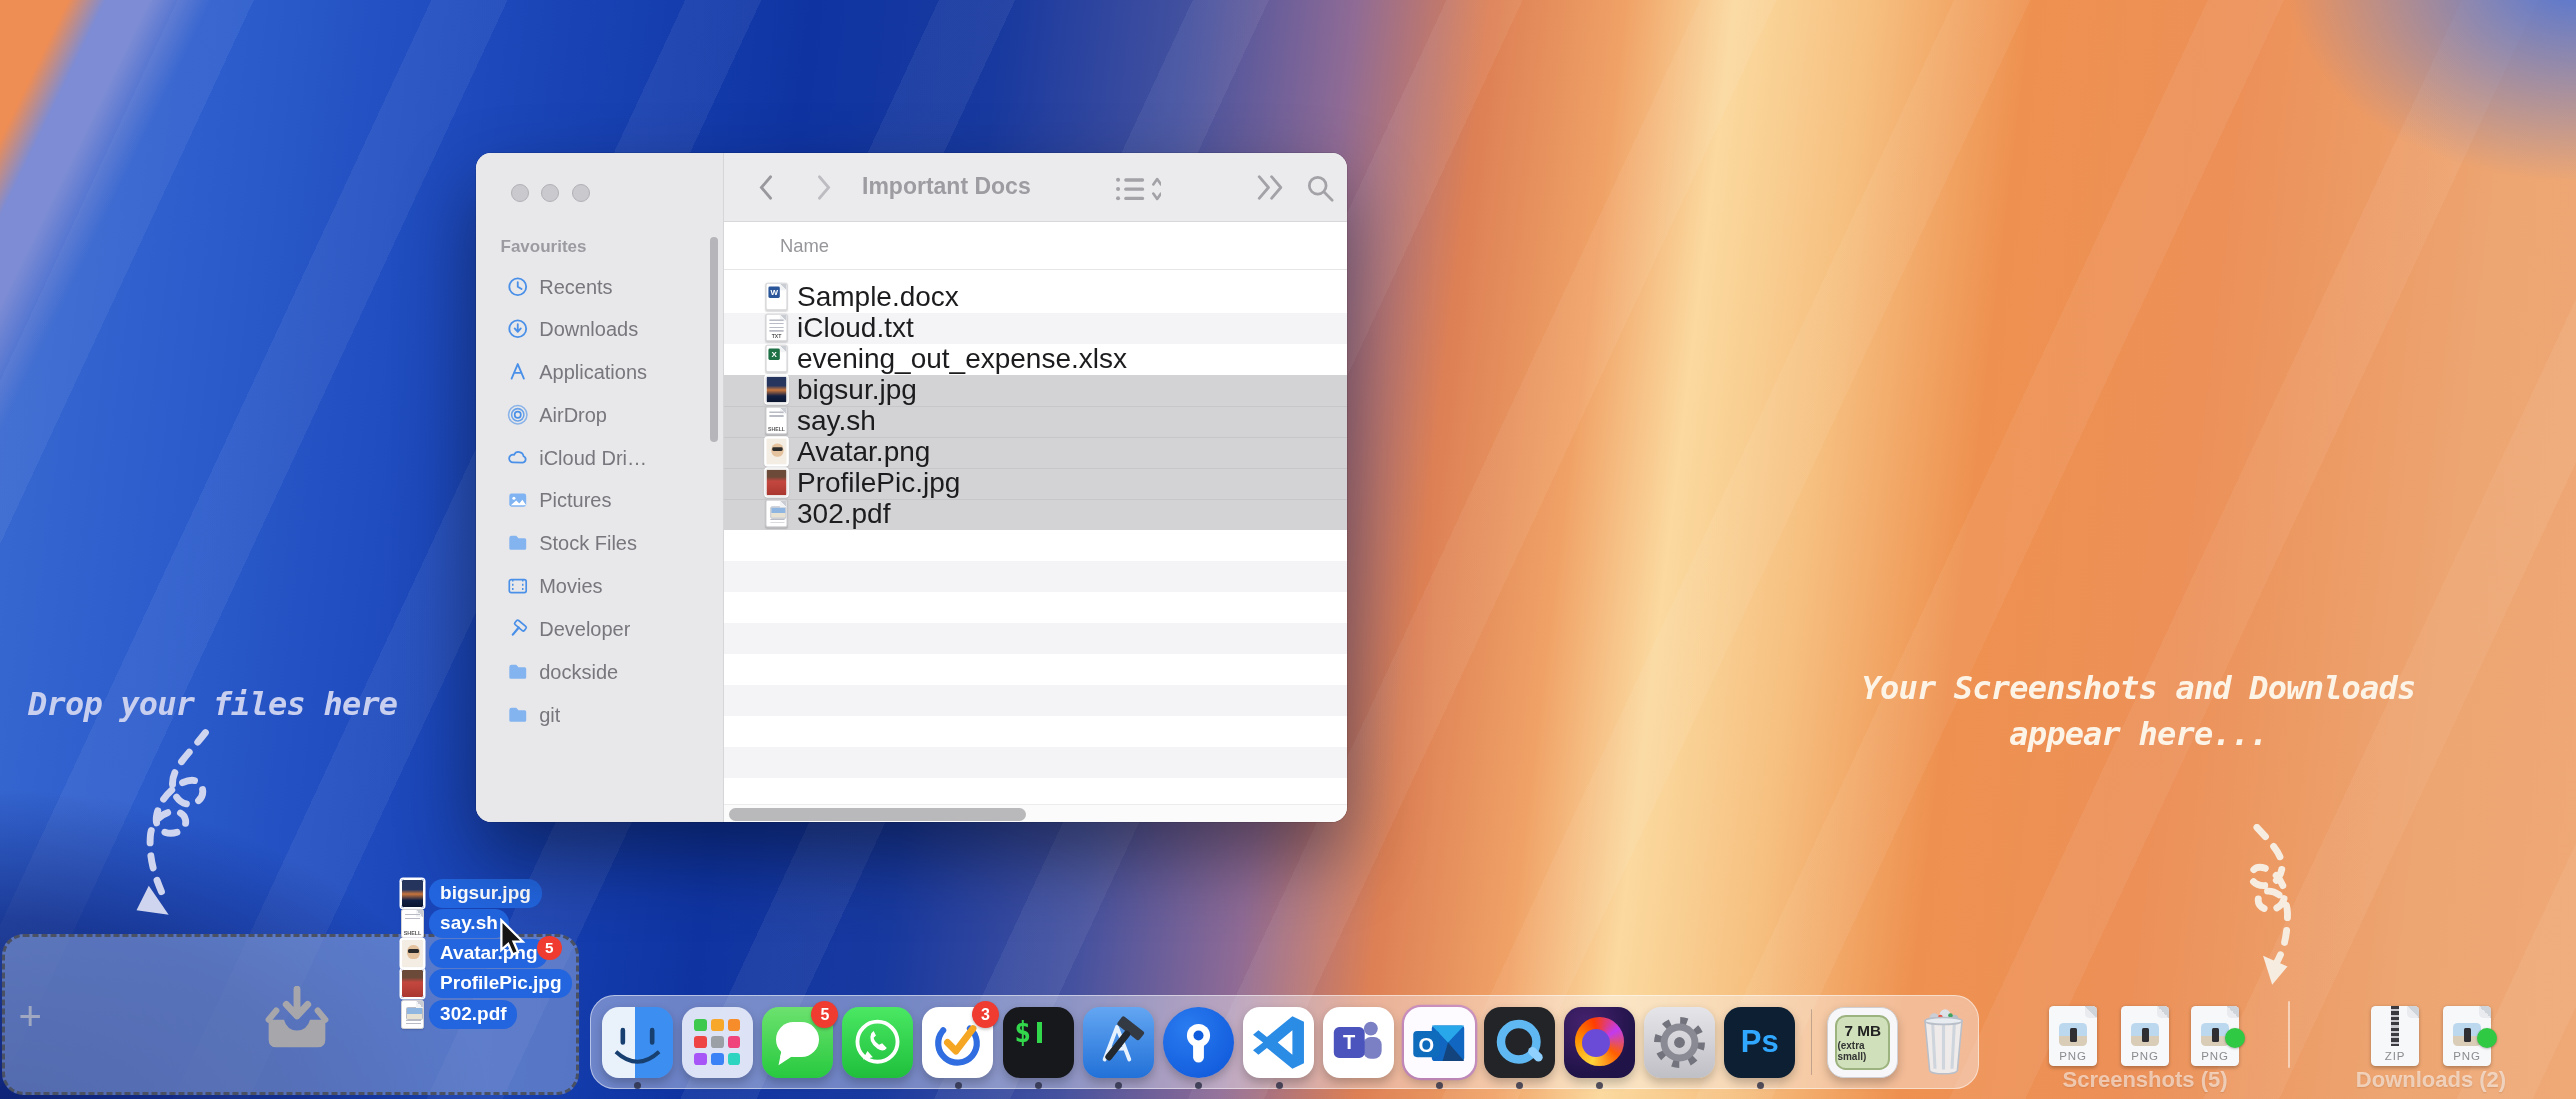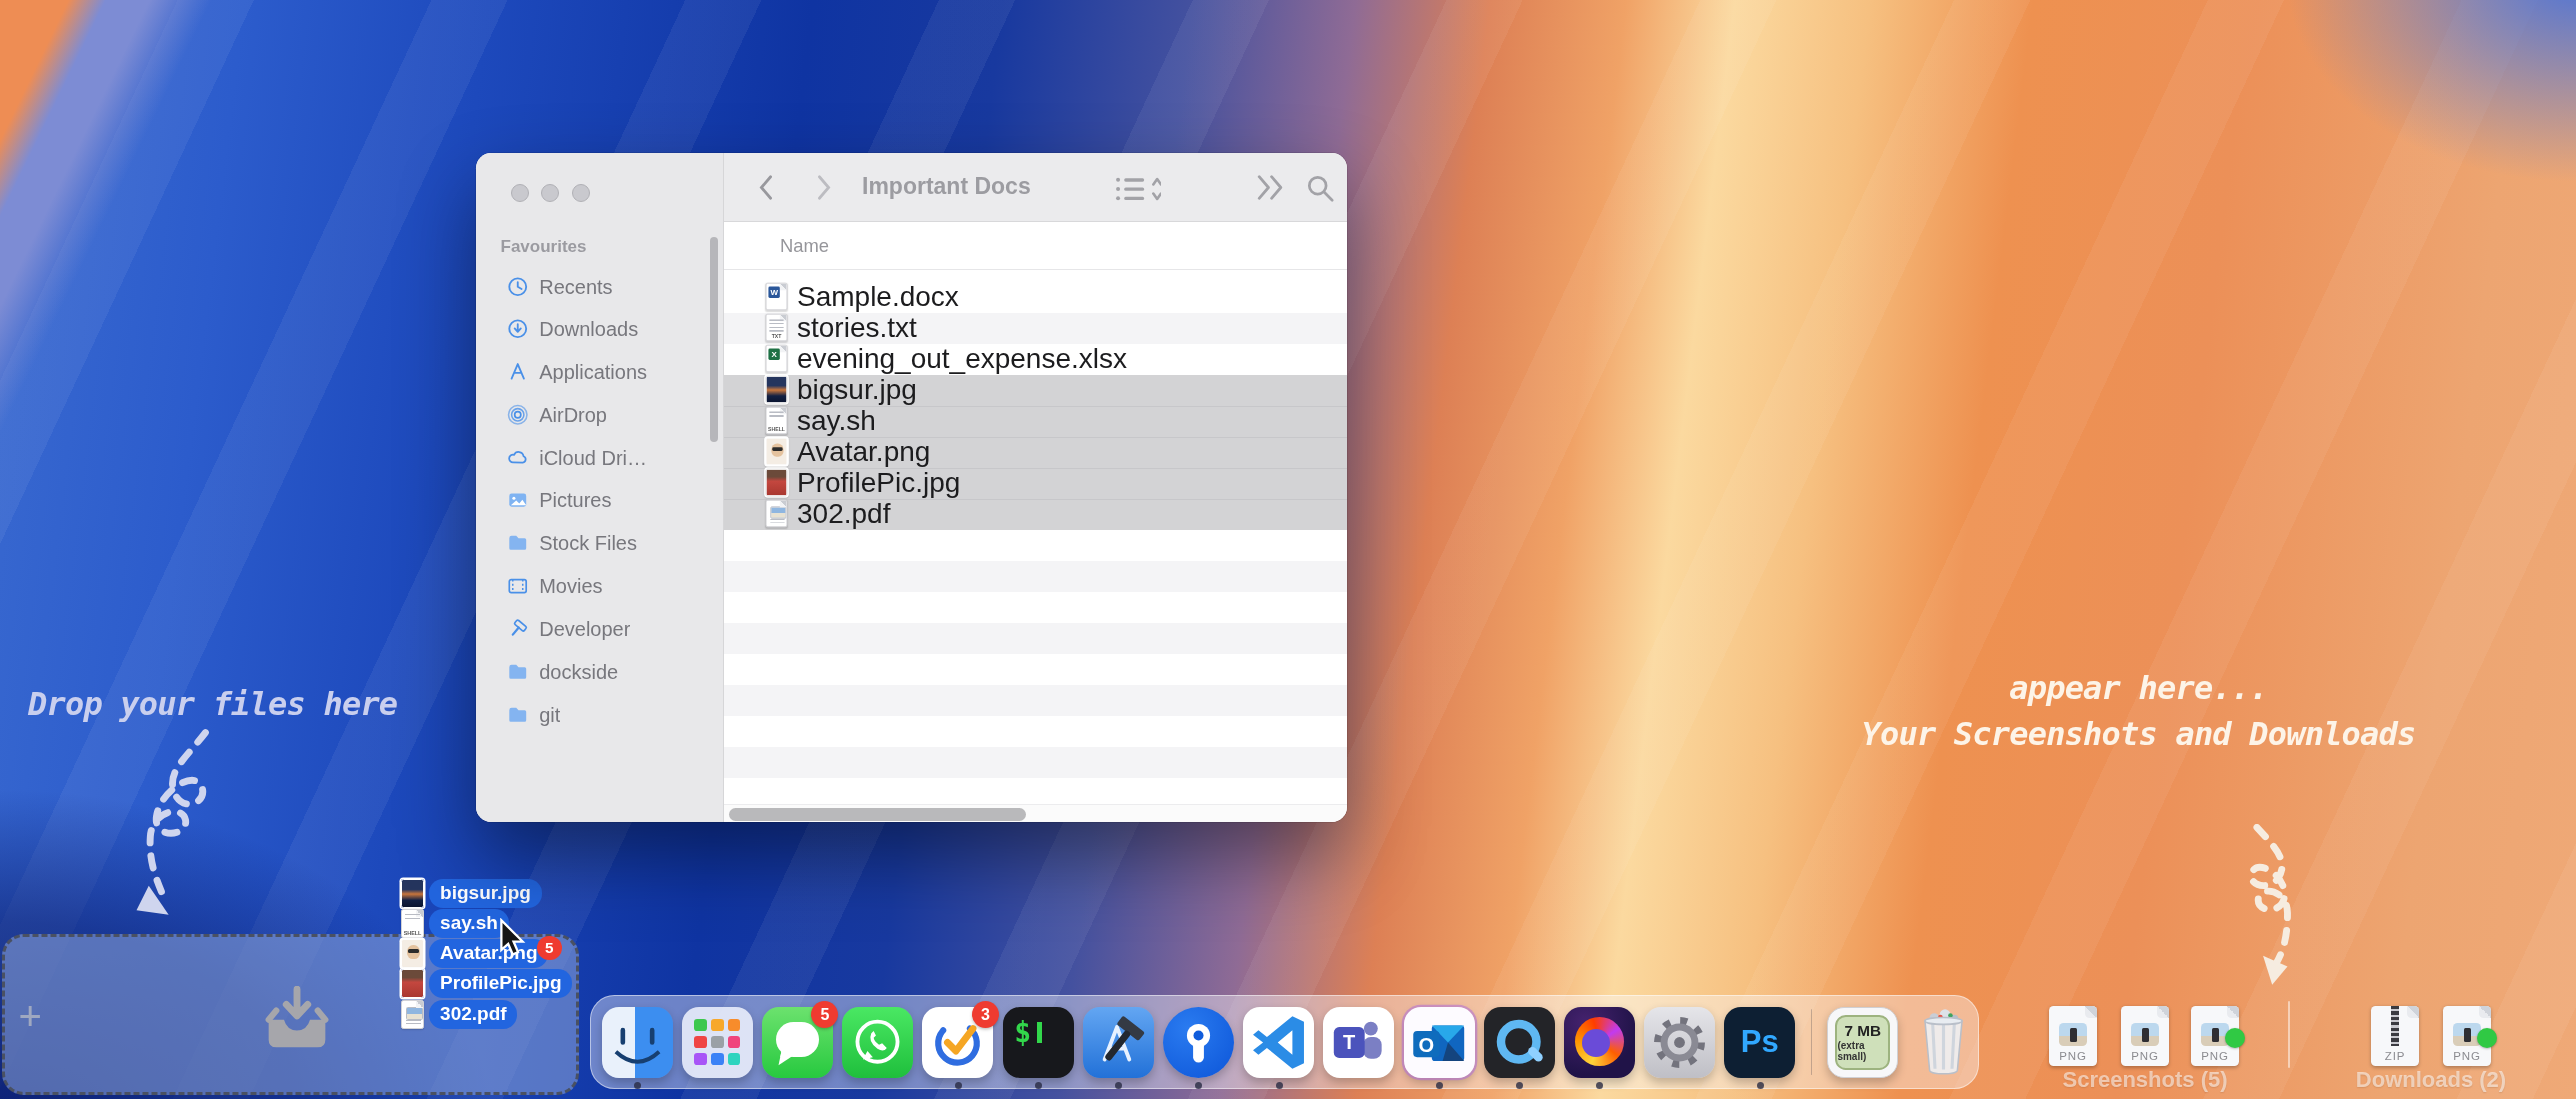--- a/index.html
+++ b/index.html
@@ -175,22 +175,22 @@
   #group-divider { position:absolute; left:2288px; top:1001px; width:2.3px; height:67px;
         background:rgba(255,255,255,0.5); border-radius:1.5px; }
 </style>
 </head>
 <body>
 
 <div id="screen">
 
   <div id="note-left" class="note">Drop your files here</div>
   <div id="note-right" class="note">
+    <div>Your Screenshots and Downloads</div>
     <div>appear here...</div>
-    <div>Your Screenshots and Downloads</div>
   </div>
 
   <svg class="arrow-svg" style="left:115px;top:728px" width="115" height="199" viewBox="0 0 150 260">
     <path d="M118 6 C92 40 66 58 78 86 C90 112 124 96 112 74 C100 56 58 84 54 116 C50 146 96 142 92 120 C88 100 48 108 46 142 C44 176 54 198 64 222" fill="none" stroke="#cfd5ee" stroke-width="9" stroke-linecap="round" stroke-dasharray="16 17"></path>
     <path d="M44 206 L70 244 L28 238 Z" fill="#cfd5ee"></path>
   </svg>
 
   <svg class="arrow-svg" style="left:2208px;top:824px" width="107" height="165" viewBox="0 0 140 215">
     <path d="M64 4 C88 30 106 48 92 70 C80 88 50 80 58 62 C66 46 102 66 100 94 C98 118 62 116 66 96 C70 80 104 86 104 116 C104 144 100 164 88 184" fill="none" stroke="#f6ece0" stroke-width="9" stroke-linecap="round" stroke-dasharray="16 17"></path>
     <path d="M72 172 L84 210 L104 186 Z" fill="#f6ece0"></path>
@@ -359,21 +359,21 @@
             <span class="badge-sq">W</span>
           </div>
         <span class="fname">Sample.docx</span>
       </div>
       <div class="frow stripe">
         <div class="fic txt">
             <span class="corner"></span>
             <span class="lines"></span>
             <span class="tiny-label">TXT</span>
           </div>
-        <span class="fname">stories.txt</span>
+        <span class="fname">iCloud.txt</span>
       </div>
       <div class="frow">
         <div class="fic xlsx">
             <span class="corner"></span>
             <span class="badge-sq">X</span>
           </div>
         <span class="fname">evening_out_expense.xlsx</span>
       </div>
       <div class="frow selected">
         <div class="fic photo-dark"></div>

